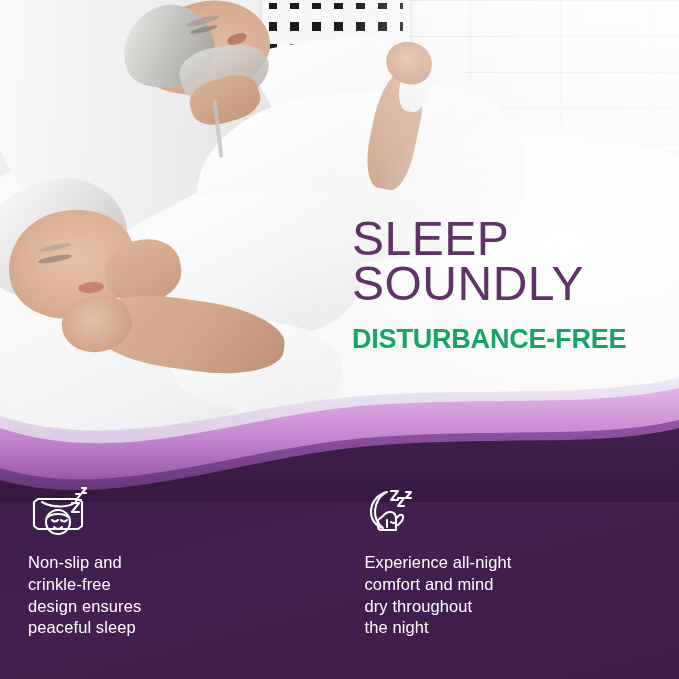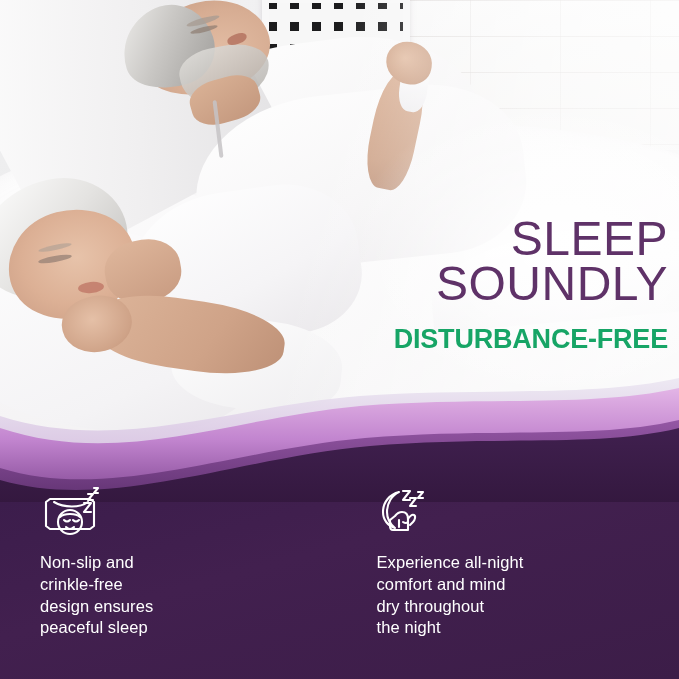--- a/index.html
+++ b/index.html
@@ -319,21 +319,21 @@
       radial-gradient(ellipse 300px 220px at 560px 250px, rgba(255,255,255,.92), rgba(255,255,255,0) 70%),
       linear-gradient(100deg, rgba(255,255,255,0) 45%, rgba(255,255,255,.55) 72%, rgba(255,255,255,.75) 100%);
     pointer-events: none;
   }
 
   
   .headline {
     position: absolute;
     left: 352px; top: 216px;
     width: 316px;
-    text-align: right;
+    text-align: left;
     z-index: 6;
   }
   .headline .l1,
   .headline .l2 {
     display: block;
     color: #5f3268;
     font-weight: 400;
     letter-spacing: .5px;
     line-height: .94;
   }
@@ -369,21 +369,20 @@
     position: absolute;
     left: 0; top: 486px;
     width: 679px; height: 193px;
     display: flex;
     z-index: 8;
   }
   .feature {
     flex: 1 1 0;
     padding-left: 28px;
     box-sizing: border-box;
-    margin-left: 12px;
   }
   .feature:nth-child(2) { padding-left: 22px; }
   .feature:nth-child(3) { padding-left: 17px; }
   .feat-icon {
     height: 56px;
     display: flex;
     align-items: flex-start;
   }
   .feat-text {
     color: #ffffff;

